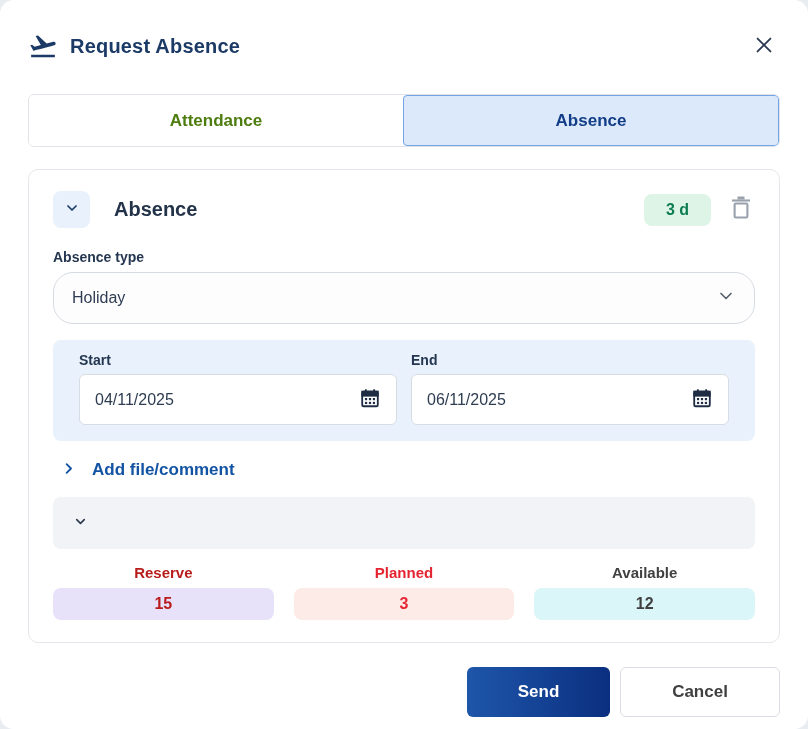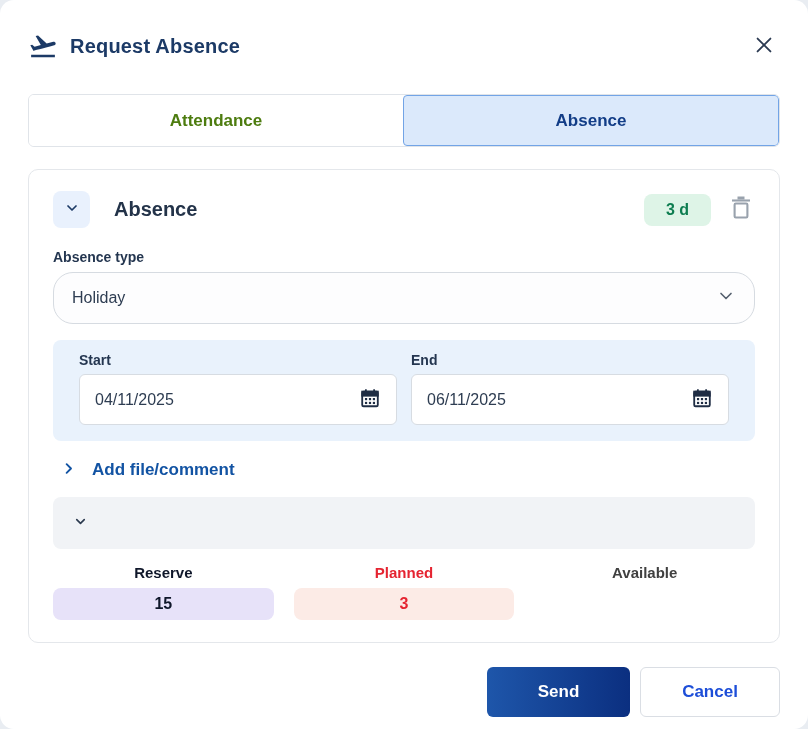--- a/index.html
+++ b/index.html
@@ -100,37 +100,37 @@
   }
   .balance-title { font-size: 18px; font-weight: 600; color: #2c3a4f; }
   .chips-row { margin-top: 15px; display: flex; gap: 20px; }
   .chip-col { flex: 1; text-align: center; }
   .chip-label { font-size: 15px; font-weight: 600; display: block; margin-bottom: 7px; }
   .chip {
     height: 32px; border-radius: 8px; display: flex;
     align-items: center; justify-content: center;
     font-size: 16px; font-weight: 700;
   }
-  .reserve .chip-label, .reserve .chip { color: #0f172a; }
+  .reserve .chip-label, .reserve .chip { color: #b91c1c; }
   .reserve .chip { background: #e7e2f9; }
   .planned .chip-label, .planned .chip { color: #e52431; }
   .planned .chip { background: #fcebe6; }
   .available .chip-label, .available .chip { color: #404040; }
   .available .chip { background: #dbf6f9; }
   
   .footer { margin-top: 24px; display: flex; justify-content: flex-end; gap: 10px; }
   .send-btn {
     width: 143px; height: 50px; border: none; border-radius: 6px;
     background: linear-gradient(90deg, #1e56aa 0%, #0b2f80 100%);
     color: #ffffff; font-size: 17px; font-weight: 600; cursor: pointer;
     font-family: "Liberation Sans", sans-serif;
   }
   .cancel-btn {
-    width: 140px; height: 50px; border: 1px solid #dadee4; border-radius: 6px;
-    background: #ffffff; color: #1d4ed8; font-size: 17px; font-weight: 600;
+    width: 160px; height: 50px; border: 1px solid #dadee4; border-radius: 6px;
+    background: #ffffff; color: #404040; font-size: 17px; font-weight: 600;
     cursor: pointer; font-family: "Liberation Sans", sans-serif;
   }
 </style>
 </head>
 <body>
 
 <div class="modal">
 
   <div class="modal-header">
     <span class="plane-icon">
@@ -255,20 +255,21 @@
       <div class="chip-col reserve">
         <span class="chip-label">Reserve</span>
         <div class="chip">15</div>
       </div>
       <div class="chip-col planned">
         <span class="chip-label">Planned</span>
         <div class="chip">3</div>
       </div>
       <div class="chip-col available">
         <span class="chip-label">Available</span>
+        <div class="chip">12</div>
       </div>
     </div>
 
   </div>
 
   <div class="footer">
     <button class="send-btn">Send</button>
     <button class="cancel-btn">Cancel</button>
   </div>
 

